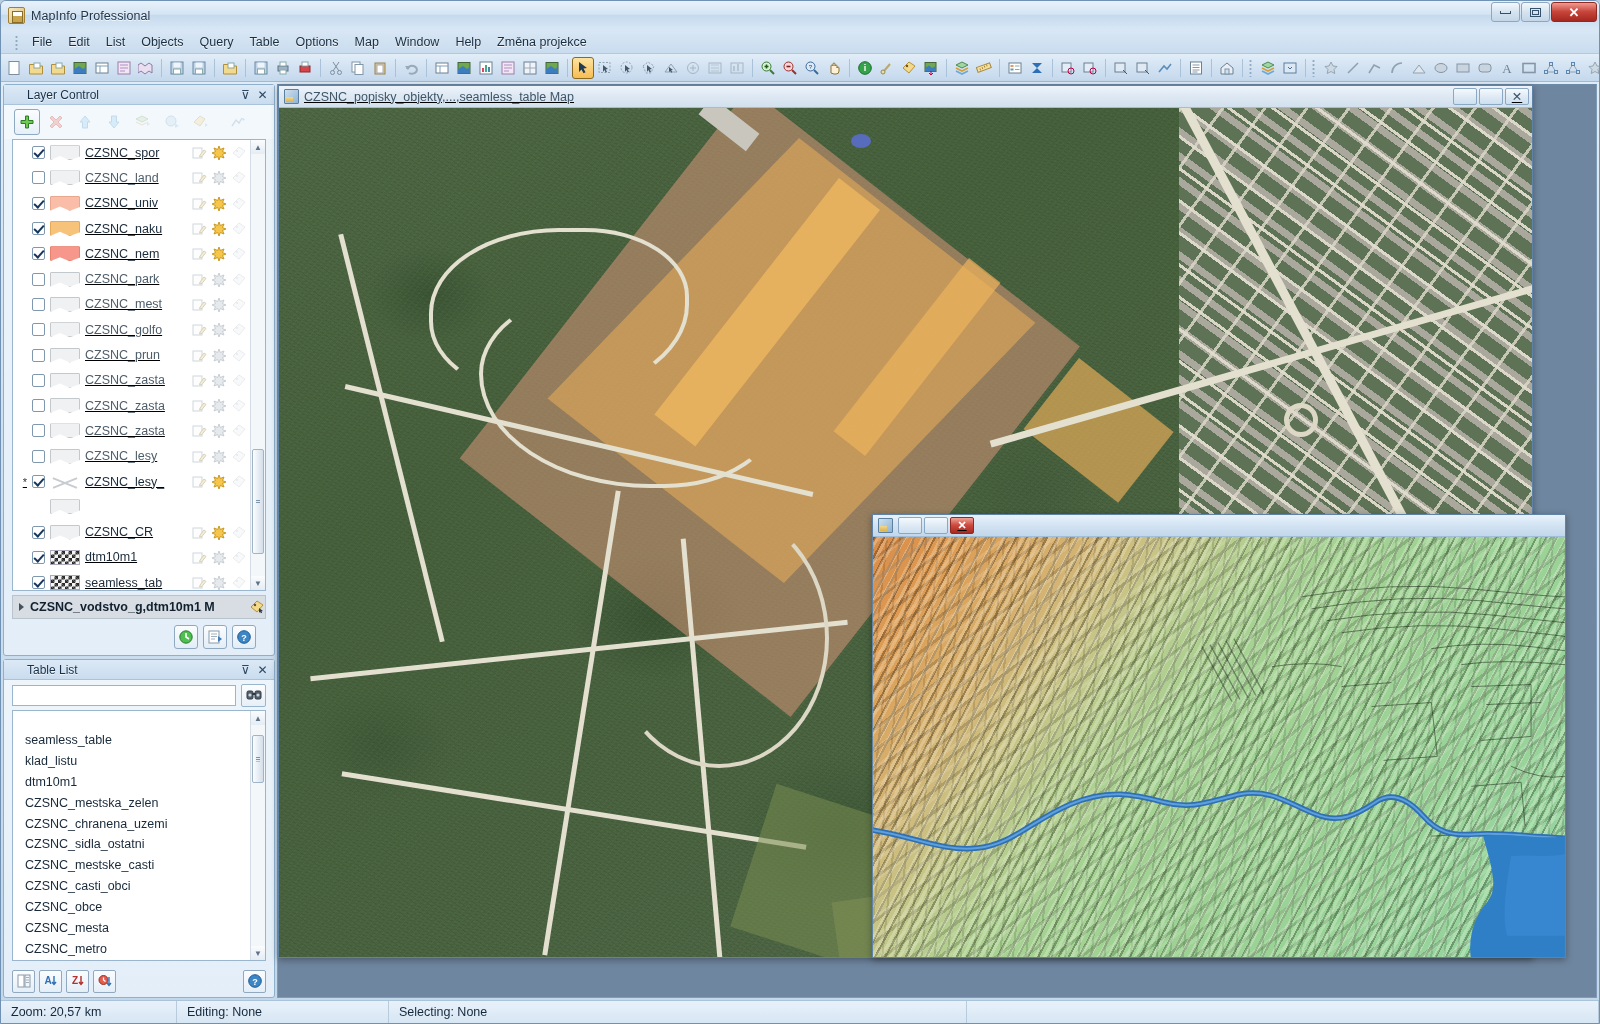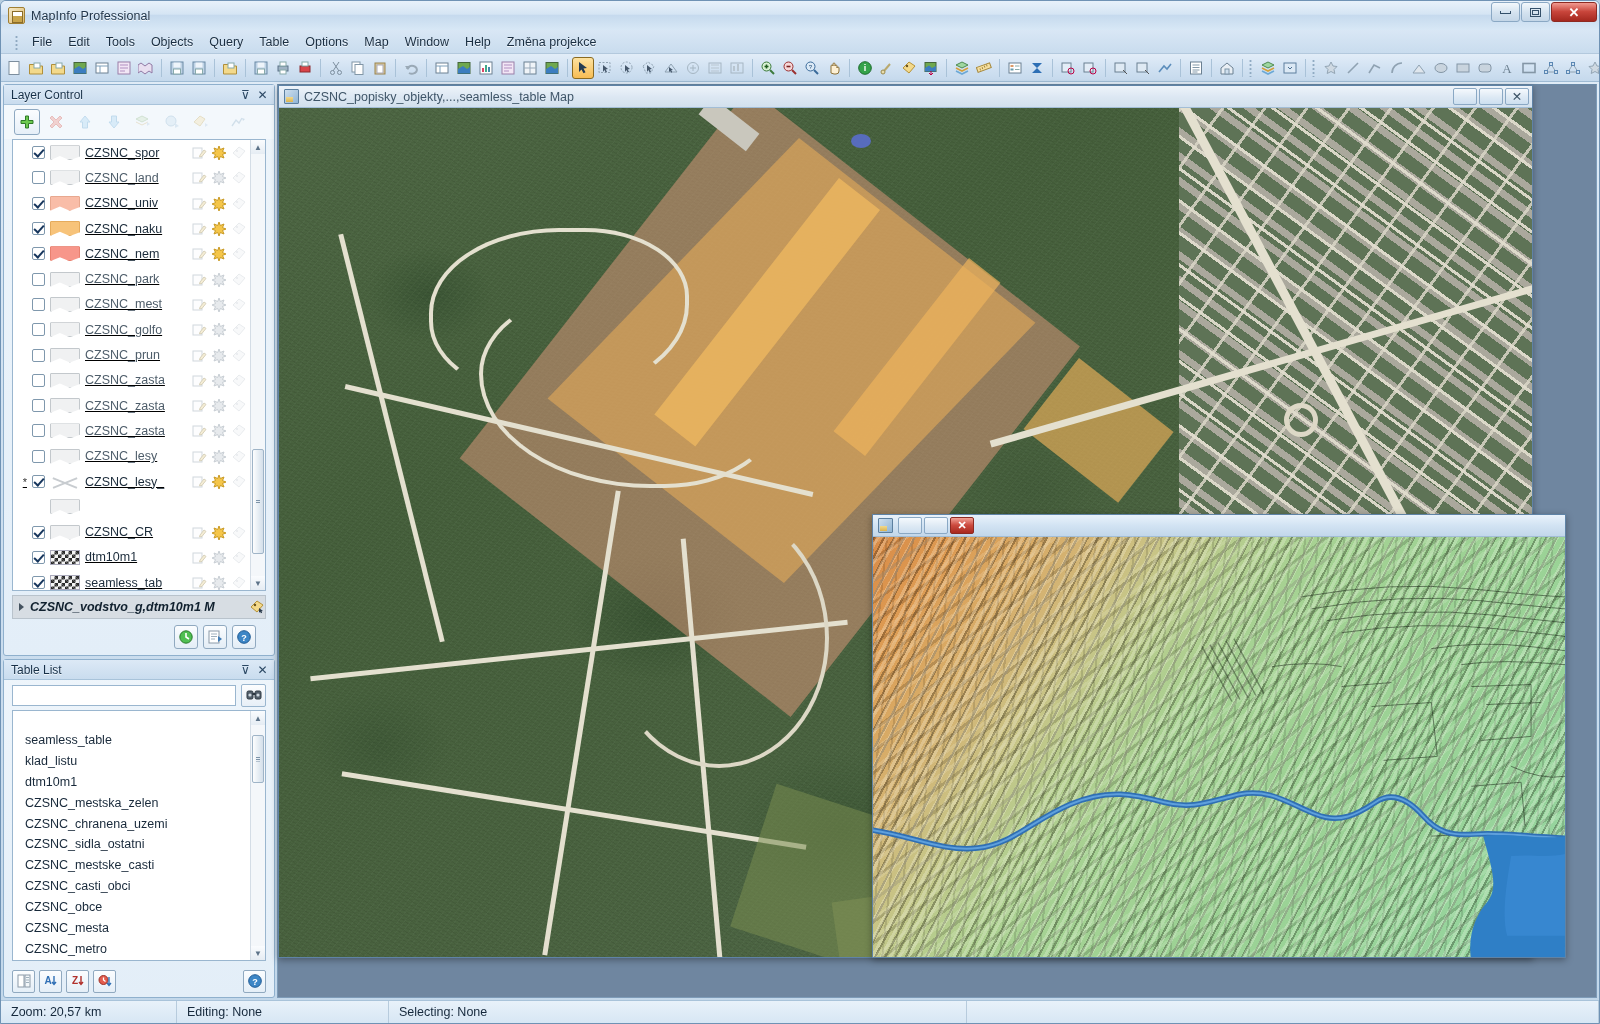--- a/index.html
+++ b/index.html
@@ -108,21 +108,21 @@
     border: 1px solid #8fb0cd; border-radius: 3px;
     display: flex; flex-direction: column; min-height: 0;
   }
   .panel-header {
     height: 20px; flex: 0 0 20px; display: flex; align-items: center;
     padding: 0 4px 0 7px;
     background: linear-gradient(180deg,#dce9f6,#c9dcee);
     border-bottom: 1px solid #a8c3da;
     font-size: 12px; color: #173048;
   }
-  .panel-header .ptitle { flex: 1; text-shadow:0 1px 0 rgba(255,255,255,.7); }
+  .panel-header .ptitle { flex: 1; text-shadow:0 1px 0 rgba(255,255,255,.7);margin-left:16px; }
   .pbtn { width: 15px; height: 15px; display:flex;align-items:center;justify-content:center;
     color:#2a4763; font-size: 12px; margin-left:2px; }
 
   
   .lc-toolbar { height: 34px; flex: 0 0 34px; display: flex; align-items: center;
     padding-left: 10px; gap: 3px; background: #f3f8fc; }
   .lcb { width: 26px; height: 26px; border: 1px solid transparent; border-radius: 3px;
     display:flex;align-items:center;justify-content:center; }
   .lcb.on { border-color:#8ea9c2; background: linear-gradient(180deg,#fbfdff,#e6eff8); }
   .lcb.spaced { margin-left: 8px; }
@@ -171,21 +171,21 @@
   .sc-track { flex:1; position:relative; background:#f4f7fa; }
   .sc-thumb { position:absolute; left:1px; right:1px; border:1px solid #9fb4c7; border-radius:2px;
      background: linear-gradient(90deg,#fdfefe,#e3ebf2 60%,#d4dfea); }
   .sc-thumb::after { content:''; position:absolute; left:3px; right:3px; top:50%; height:5px;
      transform:translateY(-50%);
      background: repeating-linear-gradient(180deg,#7d93a8 0 1px, transparent 1px 2.5px); }
 
   .lc-sel-row {
     height: 24px; display:flex; align-items:center; gap:6px;
     background:#d7dde3; margin: 0 8px; padding-left: 6px;
-    font-size: 12.5px; font-weight: bold; color:#10202e; border:1px solid #b9c3cc;font-style:italic;
+    font-size: 12.5px; font-weight: bold; color:#10202e; border:1px solid #b9c3cc;
   }
   .tri { width:0;height:0;border-left:5px solid #44525f;border-top:4px solid transparent;
      border-bottom:4px solid transparent; }
   .lc-footer { height: 36px; flex:0 0 36px; display:flex; align-items:center; justify-content:flex-end;
      gap:5px; padding-right: 18px; }
   .fb { width:24px;height:24px;border:1px solid #90a9c0;border-radius:3px;
      background:linear-gradient(180deg,#fbfdff,#e3edf6); display:flex;align-items:center;justify-content:center; }
 
   
   .tl-search { height: 30px; flex:0 0 30px; display:flex;align-items:center; gap:5px; padding: 0 8px; }
@@ -200,21 +200,21 @@
   .tl-footer { height:32px;flex:0 0 32px; display:flex;align-items:center; gap:4px; padding: 0 8px; }
   .tlb { width:23px;height:23px;border:1px solid #90a9c0;border-radius:2px;
      background:linear-gradient(180deg,#fbfdff,#e4eef7);display:flex;align-items:center;justify-content:center; }
   .tl-spacer { flex:1; }
 
   
   #mdi { flex: 1; position: relative; background:#6f86a0;
      border:1px solid #7d9bb8; border-top-color:#6a8aa8; min-width:0; }
 
   .mdi-window { position:absolute; background:#000000; border:1px solid #5f83a6;
-     box-shadow: 0 2px 7px rgba(0,0,0,.35); display:flex; flex-direction:column; }
+     box-shadow: 0 2px 7px rgba(0,0,0,.35); display:flex; flex-direction:column;text-decoration:underline; }
   .mdi-title { height: 22px; flex:0 0 22px; display:flex; align-items:center; padding-left:5px;
      background: linear-gradient(180deg,#e9f2fb,#d2e3f3 50%,#c2d7ea);
      border-bottom:1px solid #a2bdd6; font-size:12.5px; color:#16293c; }
   .mdi-title.inactive { background: linear-gradient(180deg,#eef4fa,#dde8f3 50%,#d2e0ed); color:#3f5568; }
   .mdi-icon { width:15px;height:15px;margin-right:5px;flex:0 0 15px;
      background: linear-gradient(135deg,#cfe0ef,#8fb4d4); border:1px solid #5b7f9f; border-radius:1px;
      position:relative; }
   .mdi-icon::after{content:'';position:absolute;left:1px;bottom:1px;right:5px;height:5px;
      background:linear-gradient(180deg,#f2d98c,#d9b452);}
   .mdi-ttext { flex:1; white-space:nowrap; overflow:hidden; }
@@ -301,21 +301,21 @@
           <span class="glyph-max"></span>
         </div>
       <div class="wc close">✕</div>
     </div>
   </div>
 
   <div id="menubar">
     <div class="grip"></div>
     <div class="menu-item">File</div>
     <div class="menu-item">Edit</div>
-    <div class="menu-item">Tools</div>
+    <div class="menu-item">List</div>
     <div class="menu-item">Objects</div>
     <div class="menu-item">Query</div>
     <div class="menu-item">Table</div>
     <div class="menu-item">Options</div>
     <div class="menu-item">Map</div>
     <div class="menu-item">Window</div>
     <div class="menu-item">Help</div>
     <div class="menu-item">Změna projekce</div>
   </div>
 

